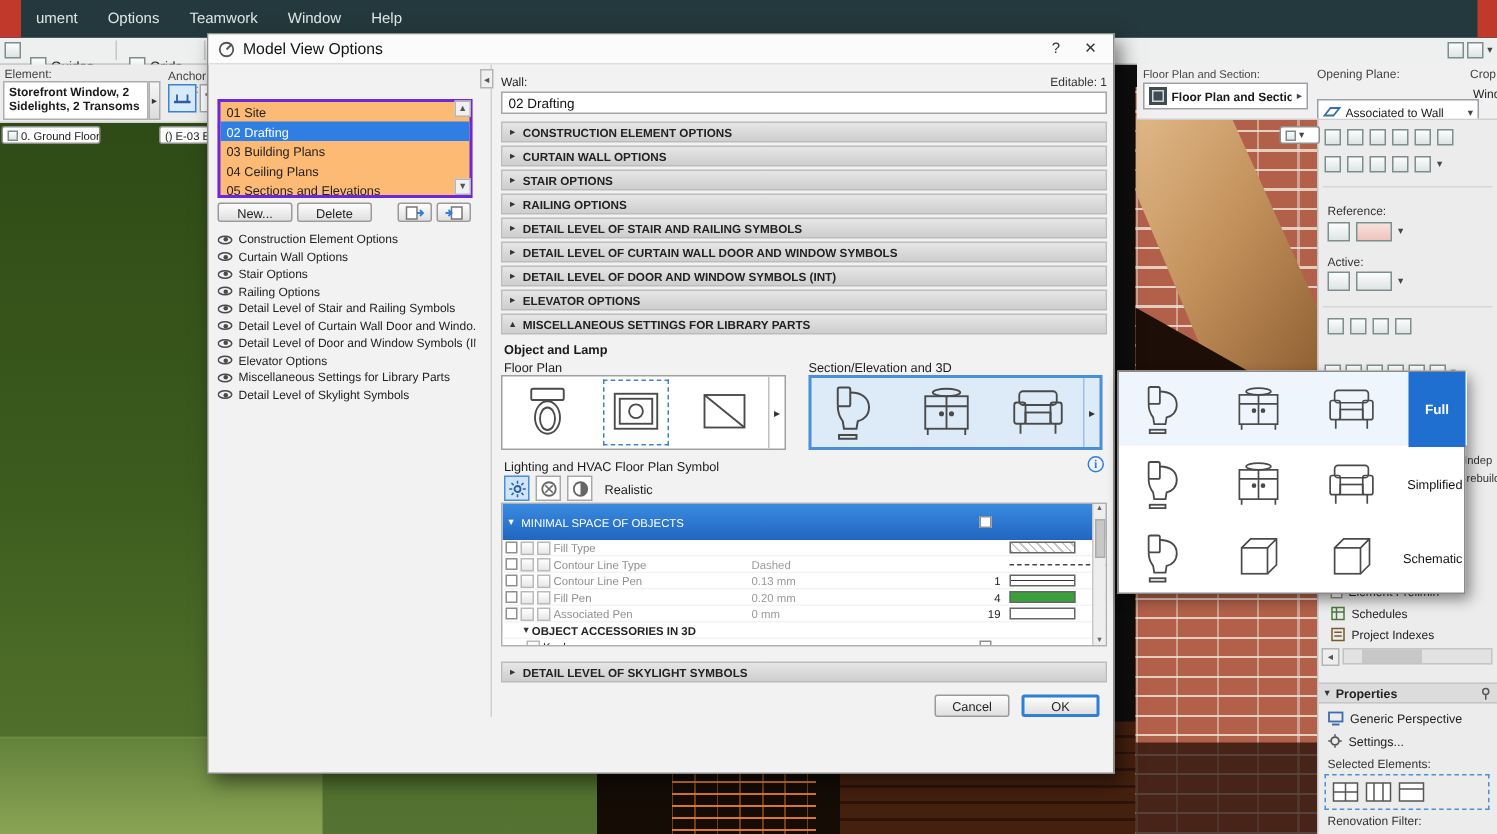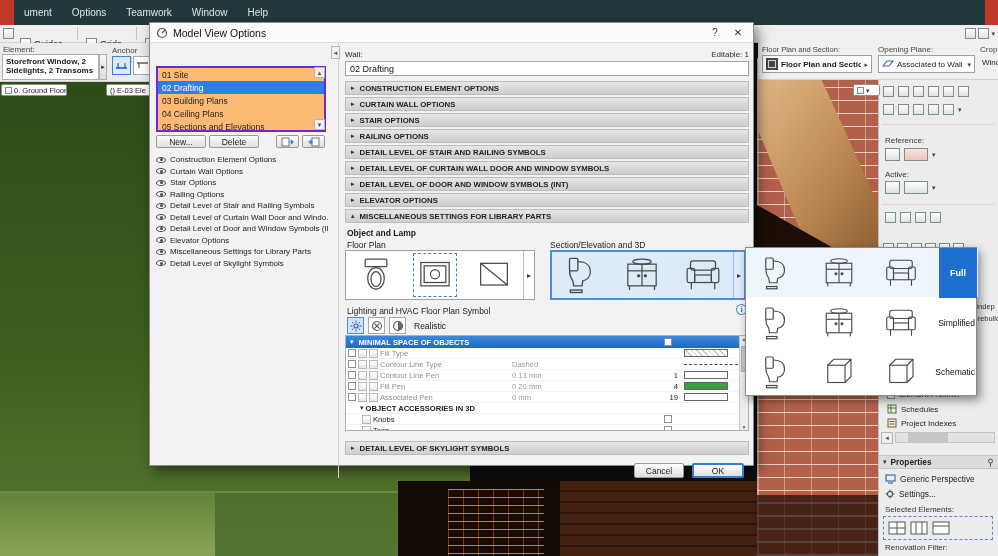--- a/index.html
+++ b/index.html
@@ -33,21 +33,21 @@
 .grass-light{left:0;top:468px;width:215px;height:63px;background:linear-gradient(180deg,#63823a,#8aa455)}
 .grass-line{left:0;top:466px;width:460px;height:2px;background:#7e9b4e;opacity:.6}
 .darkzone{left:398px;top:456px;width:365px;height:75px;background:#150c06}
 .wires{left:448px;top:464px;width:96px;height:67px;background:repeating-linear-gradient(180deg,rgba(228,126,44,.95) 0 1px,transparent 1px 8px),repeating-linear-gradient(90deg,rgba(228,126,44,.45) 0 1px,transparent 1px 15px)}
 .brickdark{left:560px;top:456px;width:200px;height:75px;background:repeating-linear-gradient(0deg,#44200f 0 9px,#2e130a 9px 11px)}
 .brick{left:757px;top:33px;width:241px;height:498px;background-color:#b2604a;background-image:repeating-linear-gradient(0deg,rgba(236,226,210,.85) 0 1.5px,transparent 1.5px 13px),repeating-linear-gradient(90deg,rgba(236,226,210,.5) 0 1.5px,transparent 1.5px 27px)}
 .brickshade{left:757px;top:470px;width:121px;height:61px;background:rgba(30,12,6,.72)}
 .beam{left:757px;top:52px;width:122px;height:196px;background:linear-gradient(125deg,#e0b887 0%,#c3915b 45%,#8a5a2e 100%);clip-path:polygon(0 0,52% 0,100% 66%,100% 100%,50% 100%,0 26%)}
 .beamshadow{left:757px;top:180px;width:121px;height:110px;background:#1d0f07;clip-path:polygon(0 0,100% 62%,100% 100%,0 100%)}
 
-#dialog{left:149px;top:22px;width:605px;height:444px;background:#f2f2f2;border:1px solid #8c8c8c;z-index:50;box-shadow:4px 5px 12px rgba(0,0,0,.5)}
+#dialog{left:138px;top:22px;width:605px;height:494px;background:#f2f2f2;border:1px solid #8c8c8c;z-index:50;box-shadow:4px 5px 12px rgba(0,0,0,.5)}
 #dlg-title{left:0;top:0;width:603px;height:20px;background:#fbfbfb;border-bottom:1px solid #ddd;display:flex;align-items:center;padding:0 6px;gap:5px}
 #dlg-title .t{font-size:10.5px;color:#111}
 .winbtn{width:18px;height:14px;display:flex;align-items:center;justify-content:center;font-size:10px;color:#333}
 .search{background:#fff;border:1px solid #a5a5a5;display:flex;align-items:center;gap:4px;padding:0 4px}
 .search input{border:none;outline:none;font-size:8.5px;width:100%;font-family:inherit;color:#333;background:transparent}
 .list{background:#fdba74;border:2px solid #6d28d9;overflow:hidden}
 .lrow{height:13px;display:flex;align-items:center;padding:0 4px;font-size:8.5px;color:#222}
 .lrow.sel{background:#2e7ee4;color:#fff}
 .scrollarrow{position:absolute;width:11px;height:11px;background:#f0f0f0;border:1px solid #b5b5b5;font-size:6px;color:#555;display:flex;align-items:center;justify-content:center}
 .btn{background:linear-gradient(#fdfdfd,#dfdfdf);border:1px solid #9a9a9a;border-radius:2px;display:flex;align-items:center;justify-content:center;font-size:8.5px;color:#222}
@@ -63,21 +63,21 @@
 .pvcell{flex:1;display:flex;align-items:center;justify-content:center}
 .pvexp{width:11px;border-left:1px solid #c0c0c0;display:flex;align-items:center;justify-content:center;font-size:8px;color:#333}
 .obj{width:40px;height:40px}
 .obj.sm{width:36px;height:36px}
 .sel-dash{outline:1.5px dashed #3b82d0;outline-offset:1px}
 .licon{width:17px;height:17px;border:1px solid #a8a8a8;background:#fff;display:flex;align-items:center;justify-content:center}
 .licon.sel{border:1px solid #4a90d9;background:#cfe4f8}
 .info-i{width:11px;height:11px;border:1.3px solid #2f7fd6;border-radius:50%;color:#2f7fd6;font-size:8px;font-weight:bold;display:flex;align-items:center;justify-content:center;font-family:"Liberation Serif",serif}
 
 #mso{left:195px;top:312px;width:404px;height:96px;position:absolute;background:#fff;border:1px solid #b0b0b0;overflow:hidden}
-.mso-head{height:12px;background:linear-gradient(#3b8ae0,#1f66c0);color:#fff;font-weight:bold;font-size:7.6px;display:flex;align-items:center;gap:5px;padding:0 4px;position:relative}
+.mso-head{height:12px;background:linear-gradient(#3b8ae0,#1f66c0);color:#fff;font-weight:normal;font-size:7.6px;display:flex;align-items:center;gap:5px;padding:12px 4px;position:relative}
 .trow{height:11px;display:flex;align-items:center;padding-left:2px;gap:2px;font-size:7.6px;position:relative;border-bottom:1px solid #f3f3f3}
 .cb{width:8px;height:8px;border:1px solid #8f8f8f;background:#fff;flex:none}
 .tico{width:9px;height:9px;border:1px solid #b9b9b9;background:linear-gradient(#fff,#e7e7e7);flex:none}
 .tlabel{width:130px;color:#8f8f8f;flex:none;overflow:hidden;white-space:nowrap}
 .tval{width:142px;color:#9a9a9a;flex:none}
 .tpen{width:22px;text-align:right;color:#222;flex:none}
 .sw{width:44px;height:8px;border:1px solid #666;background:#fff;margin-left:4px;flex:none}
 .sw.green{background:#3aa13a}
 .sw.hatch{background:repeating-linear-gradient(45deg,#c9c9c9 0 1px,#fff 1px 4px)}
 .dashline{width:82px;border-top:1.4px dashed #444;height:0;margin-left:4px}
@@ -240,21 +240,21 @@
 </div>
 
 <div id="rtools" class="abs">
   <div class="abs lbl" style="left:4px;top:3px;font-size:7.5px">Floor Plan and Section:</div>
   <div class="combo" style="left:4px;top:13px;width:110px;height:18px;font-weight:bold">
     <span class="dicon"></span>
     <span style="overflow:hidden">Floor Plan and Section...</span>
     <span class="caret">▸</span>
   </div>
   <div class="abs lbl" style="left:120px;top:3px">Opening Plane:</div>
-  <div class="combo" style="left:120px;top:13px;width:97px;height:18px">
+  <div class="combo" style="left:120px;top:24px;width:108px;height:18px">
     <svg width="12" height="12" viewBox="0 0 12 12">
         <path d="M1 8 l4 -5 h6 l-4 5 z" fill="none" stroke="#3a6ea8" stroke-width="1.2"></path>
       </svg>
     <span style="flex:1;overflow:hidden">Associated to Wall</span>
     <span class="caret">▾</span>
   </div>
   <div class="abs lbl" style="left:222px;top:3px">Crop:</div>
   <div class="abs lbl" style="left:224px;top:16px;color:#222">Wind</div>
 </div>
 

